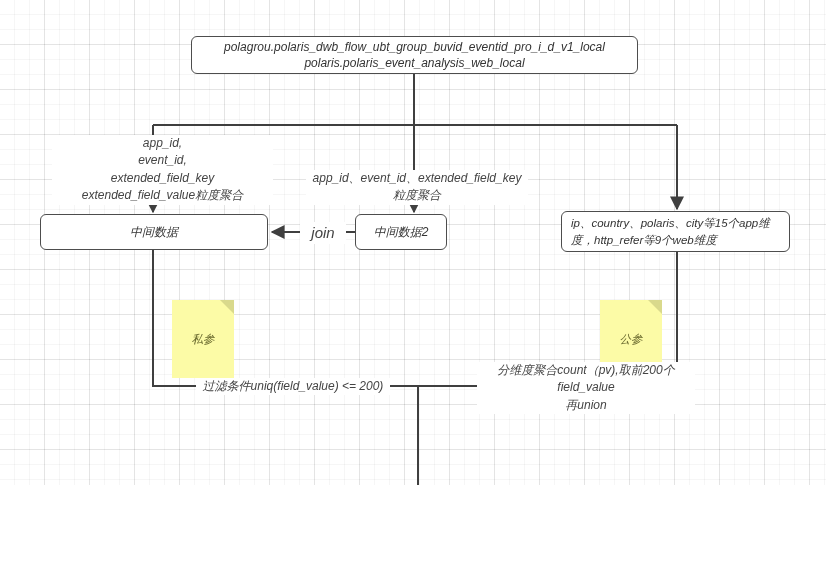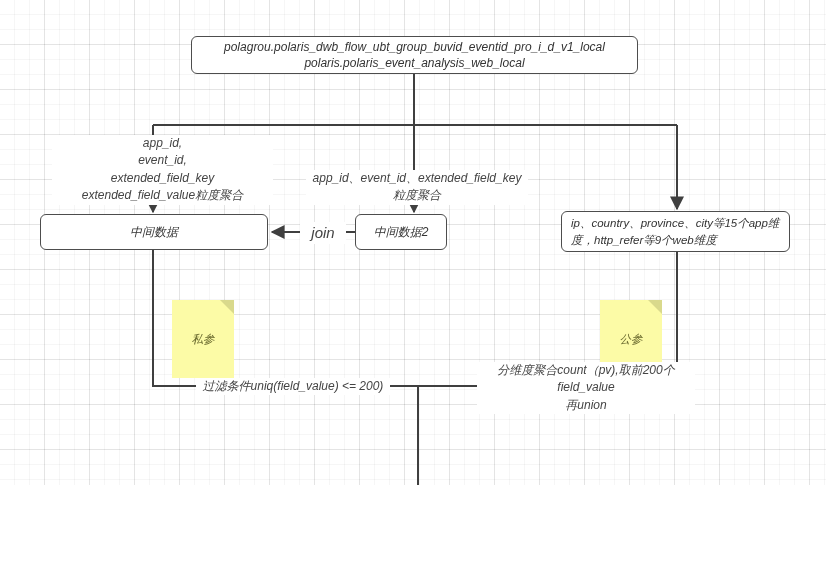--- a/index.html
+++ b/index.html
@@ -143,21 +143,21 @@
     <path d="M 418 386 L 418 521" stroke="#3f3f3f" stroke-width="2" fill="none" marker-end="url(#arrowhead)"></path>
   </svg>
 
   <div class="node" id="node-source">polagrou.polaris_dwb_flow_ubt_group_buvid_eventid_pro_i_d_v1_local
 polaris.polaris_event_analysis_web_local</div>
 
   <div class="node" id="node-mid1">中间数据</div>
 
   <div class="node" id="node-mid2">中间数据2</div>
 
-  <div class="node left-align" id="node-dims">ip、country、province、city等15个app维度，http_refer等9个web维度</div>
+  <div class="node left-align" id="node-dims">ip、country、polaris、city等15个app维度，http_refer等9个web维度</div>
 
 
   <div class="note" id="note-private">
     <span class="fold"></span>
     <span>私参</span>
   </div>
 
   <div class="note" id="note-public">
     <span class="fold"></span>
     <span>公参</span>

